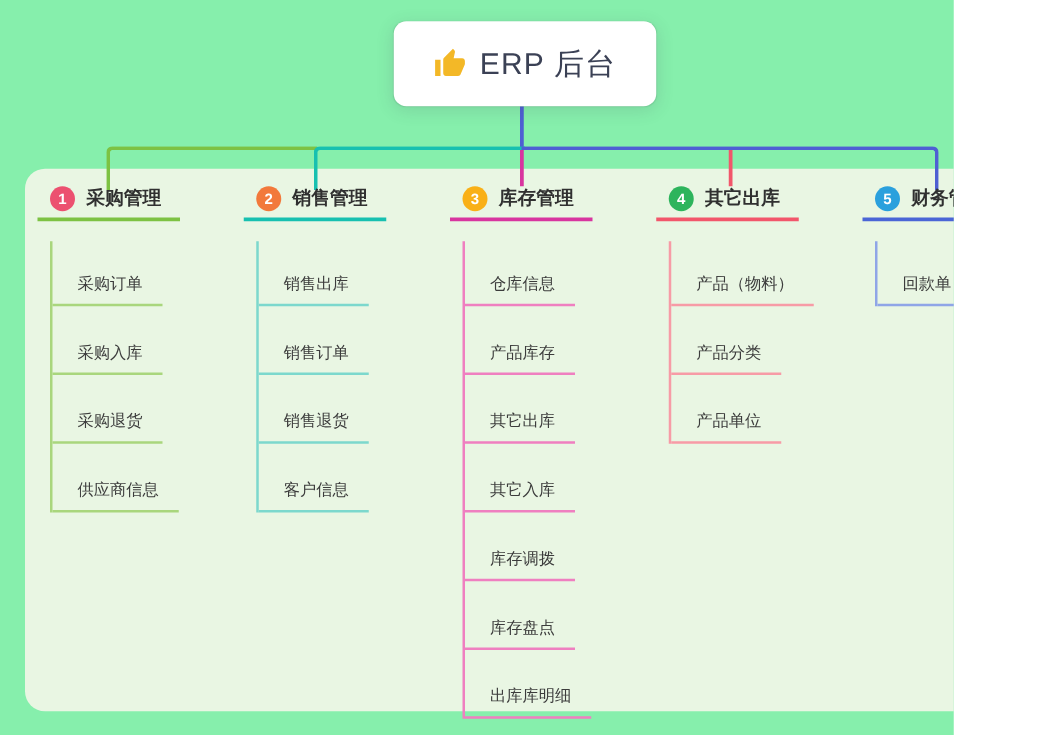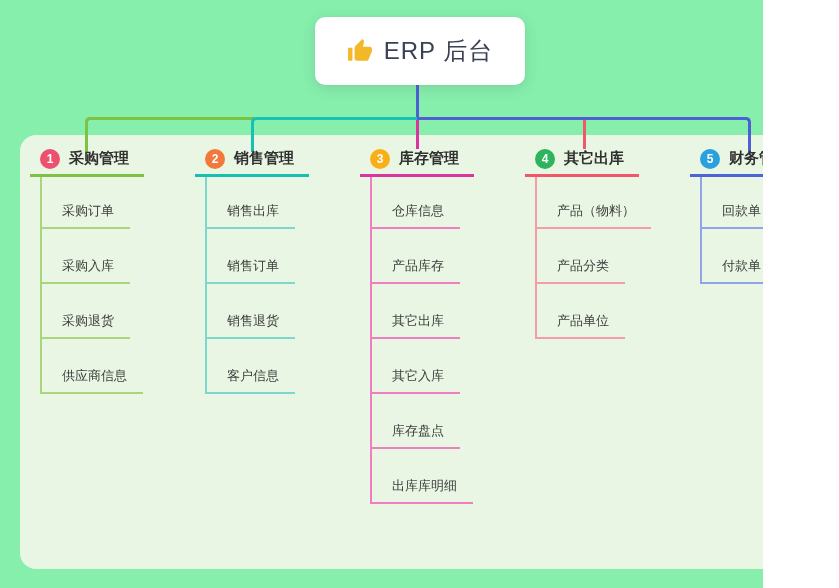--- a/index.html
+++ b/index.html
@@ -41,21 +41,21 @@
     padding:8px 0 0 10px;border-bottom:3px solid var(--main);
   }
   .badge{
     width:20px;height:20px;border-radius:50%;flex:0 0 20px;
     background:var(--badge);color:#fff;font-size:12px;font-weight:bold;
     display:flex;align-items:center;justify-content:center;
   }
   .branch-title{font-size:15px;color:var(--branch-text);white-space:nowrap;font-weight:bold;}
   .items{margin-left:10px;border-left:2px solid var(--sub);width:max-content;}
   .item{height:55px;display:flex;align-items:flex-end;}
-  .item:first-child{height:52px;}
+  .item:first-child{height:52px;margin-top:16px;}
   .item-label{
     display:inline-block;border-bottom:2px solid var(--sub);
     padding:0 16px 8px 20px;font-size:13px;line-height:1.15;
     color:var(--item-text);white-space:nowrap;
   }
 </style>
 </head>
 <body>
 
 <div class="canvas" style="--indigo: #4e5fd3; --green: #7dc243; --teal: #17c0b0; --magenta: #d8359f; --red: #f2566b; --panel: #e9f6e3; --root-text: #3b4155; --branch-text: #303030; --item-text: #3c3c3c;">
@@ -130,20 +130,23 @@
         <div class="item">
           <span class="item-label">产品库存</span>
         </div>
         <div class="item">
           <span class="item-label">其它出库</span>
         </div>
         <div class="item">
           <span class="item-label">其它入库</span>
         </div>
         <div class="item">
+          <span class="item-label">库存调拨</span>
+        </div>
+        <div class="item">
           <span class="item-label">库存盘点</span>
         </div>
         <div class="item">
           <span class="item-label">出库库明细</span>
         </div>
       </div>
     </div>
     <div class="branch" style="left: 525px; --main: #f2566b; --sub: #f79ba6; --badge: #2db45c;">
       <div class="branch-head">
         <span class="badge">4</span>
@@ -163,18 +166,15 @@
     </div>
     <div class="branch" style="left: 690px; --main: #4a65d6; --sub: #8fa5e7; --badge: #2aa0dd;">
       <div class="branch-head">
         <span class="badge">5</span>
         <span class="branch-title">财务管理</span>
       </div>
       <div class="items">
         <div class="item">
           <span class="item-label">回款单</span>
         </div>
-        <div class="item">
-          <span class="item-label">付款单</span>
-        </div>
       </div>
     </div>
   </div>
 
 </body></html>

